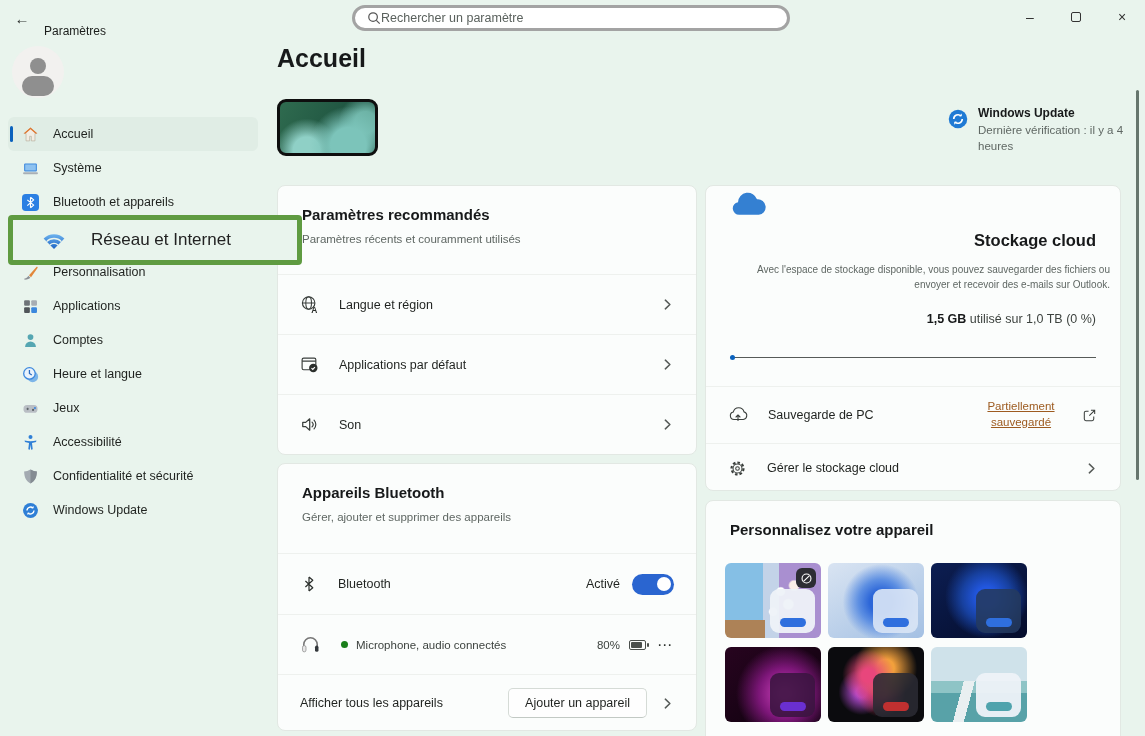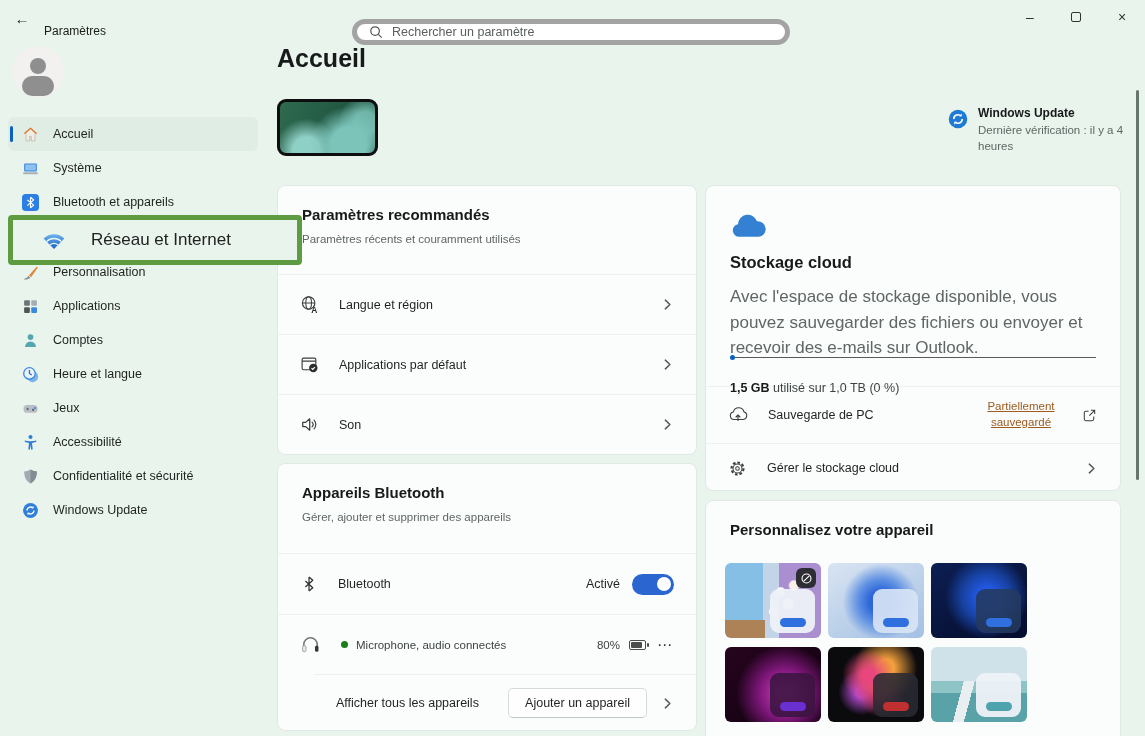--- a/index.html
+++ b/index.html
@@ -7,23 +7,23 @@
   .app {
     position:relative; width:1145px; height:736px; overflow:hidden;
     background:#e9f4ed; color:#1b1d1b;
     font-family:"Liberation Sans","DejaVu Sans",sans-serif;
   }
   
   .back-btn { position:absolute; left:8px; top:5px; width:28px; height:26px;
     display:flex; align-items:center; justify-content:center; font-size:15px; color:#2b2f2c;
     border-radius:5px; cursor:pointer; }
   .app-title { position:absolute; left:44px; top:24px; font-size:12px; color:#1b1d1b; }
-  .search-pill { position:absolute; left:352px; top:19px; width:438px; height:26px;
-    background:#ffffff; border:5px solid #a3a3a3; border-radius:14px;
-    display:flex; align-items:center; padding:0 12px; gap:9px; }
+  .search-pill { position:absolute; left:352px; top:5px; width:438px; height:26px;
+    background:#ffffff; border:3px solid #a3a3a3; border-radius:14px;
+    display:flex; align-items:center; padding:0 12px; }
   .search-pill input { border:none; outline:none; background:transparent; flex:1;
     font-size:12.5px; color:#3c423e; font-family:inherit; }
   .search-pill input::placeholder { color:#5a615d; opacity:1; }
   .win-controls { position:absolute; right:0; top:0; display:flex; }
   .win-btn { width:46px; height:33px; display:flex; align-items:center; justify-content:center;
     font-size:14px; color:#333; cursor:pointer; }
   .max-glyph { width:10px; height:10px; border:1.2px solid #333; border-radius:2px; }
   
   .avatar { position:absolute; left:12px; top:46px; width:52px; height:52px; border-radius:50%;
     background:#f2f1ef; overflow:hidden; }
@@ -63,42 +63,42 @@
   .card-personalize { left:705px; top:500px; width:416px; height:250px; }
   .card-header { padding:20px 24px 12px; }
   .card-title { font-size:15px; font-weight:600; color:#17191a; }
   .card-sub { font-size:11.5px; color:#5f6763; margin-top:10px; }
   .row { display:flex; align-items:center; padding:0 22px; border-top:1px solid #eef1ee; }
   .row-label { font-size:12.5px; margin-left:20px; color:#1f221f; }
   .chev { margin-left:auto; display:flex; }
   .card-recommended .row { height:60px; }
   .card-recommended .card-header { height:88px; }
   .card-bluetooth .card-header { height:89px; }
-  .bt-row1 { height:61px; } .bt-row2 { height:60px; } .bt-row3 { height:57px;margin-left:36px; }
+  .bt-row1 { height:61px; } .bt-row2 { height:60px; } .bt-row3 { height:57px; }
   .toggle-state { margin-left:auto; font-size:12.5px; color:#1f221f; }
   .toggle { width:42px; height:21px; border-radius:11px; background:#2a65d0; position:relative;
     margin-left:12px; cursor:pointer; }
   .toggle .knob { position:absolute; right:3.5px; top:3.5px; width:14px; height:14px; border-radius:50%; background:#fff; }
   .dev-status { display:flex; align-items:center; gap:8px; margin-left:20px; }
   .green-dot { width:7px; height:7px; border-radius:50%; background:#1a7f1a; }
   .dev-status-text { font-size:11.5px; color:#3c423e; }
   .bt-right { margin-left:auto; display:flex; align-items:center; gap:9px; }
   .battery-pct { font-size:11.5px; color:#3c423e; }
   .battery { width:17px; height:10px; border:1px solid #4a4f4c; border-radius:2px; position:relative; }
   .battery .fill { position:absolute; left:1px; top:1px; bottom:1px; width:11px; background:#4a4f4c; border-radius:1px; }
   .battery .nub { position:absolute; right:-3.5px; top:2px; width:2px; height:4.5px; background:#4a4f4c; border-radius:1px; }
   .more-btn { font-size:15px; color:#2b2f2c; cursor:pointer; padding:0 2px; }
   .show-all { font-size:12.5px; color:#1f221f; }
   .add-btn { margin-left:auto; background:#fefefe; border:1px solid #d5dbd6; border-bottom-color:#c2c9c4;
     border-radius:5px; padding:7px 16px; font-size:12.5px; color:#1f221f; cursor:pointer; font-family:inherit; }
   .bt-row3 .chev { margin-left:14px; }
   
-  .cloud-top { position:relative; height:200px; padding:28px 24px; }
+  .cloud-top { position:relative; height:200px; padding:6px 24px;text-align:right; }
   .cloud-title { font-size:16.5px; font-weight:600; margin-top:14px; color:#17191a; }
-  .cloud-desc { font-size:17px; color:#5f6763; line-height:1.5; margin-top:12px; width:380px; }
+  .cloud-desc { font-size:10px; color:#5f6763; line-height:1.5; margin-top:12px; width:380px; }
   .cloud-usage { font-size:12.5px; margin-top:20px; color:#3c423e; }
   .cloud-usage b { color:#17191a; font-weight:700; }
   .progress { position:absolute; left:24px; right:24px; bottom:26px; height:5px; }
   .progress .track { position:absolute; left:0; right:0; top:2px; height:1px; background:#565b58; }
   .progress .dot { position:absolute; left:0; top:0; width:5px; height:5px; border-radius:50%; background:#0b62bd; }
   .cloud-row1 { height:57px; } .cloud-row2 { height:49px; }
   .backup-status { margin-left:auto; font-size:11.5px; color:#9d5b20; text-align:center; line-height:1.35; width:92px;text-decoration:underline; }
   .ext-ic { margin-left:14px; display:flex; }
   
   .tiles { position:absolute; left:19px; top:62px; display:grid;

